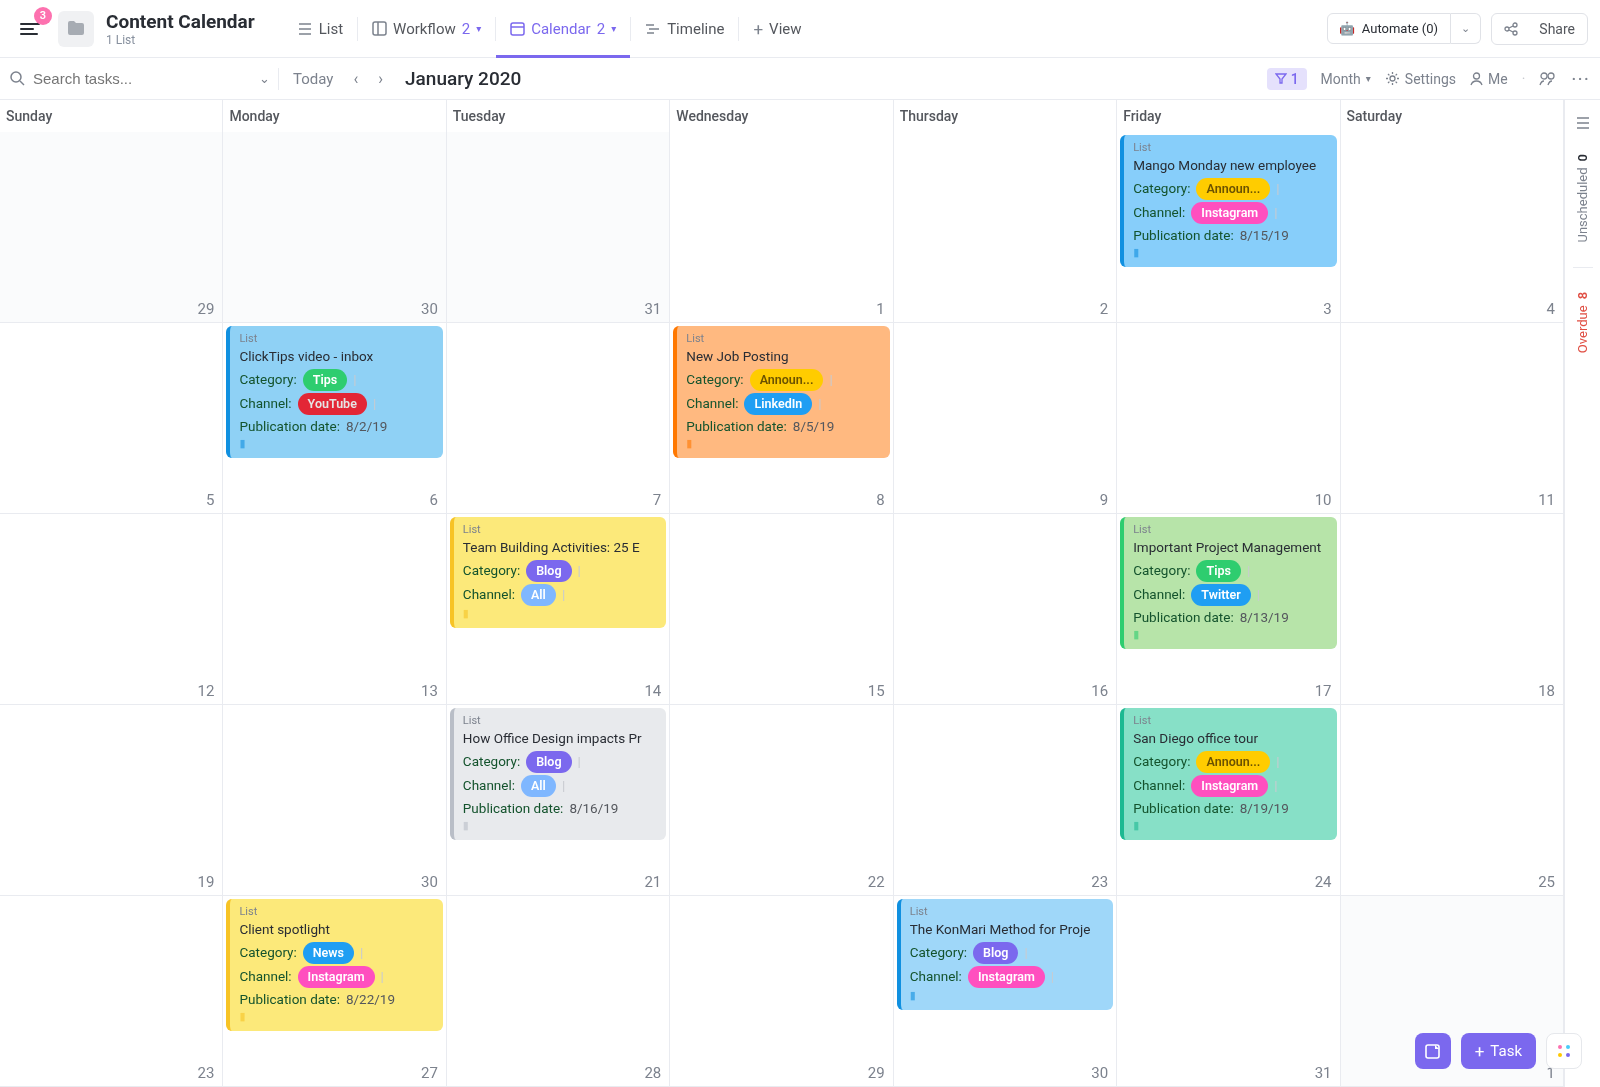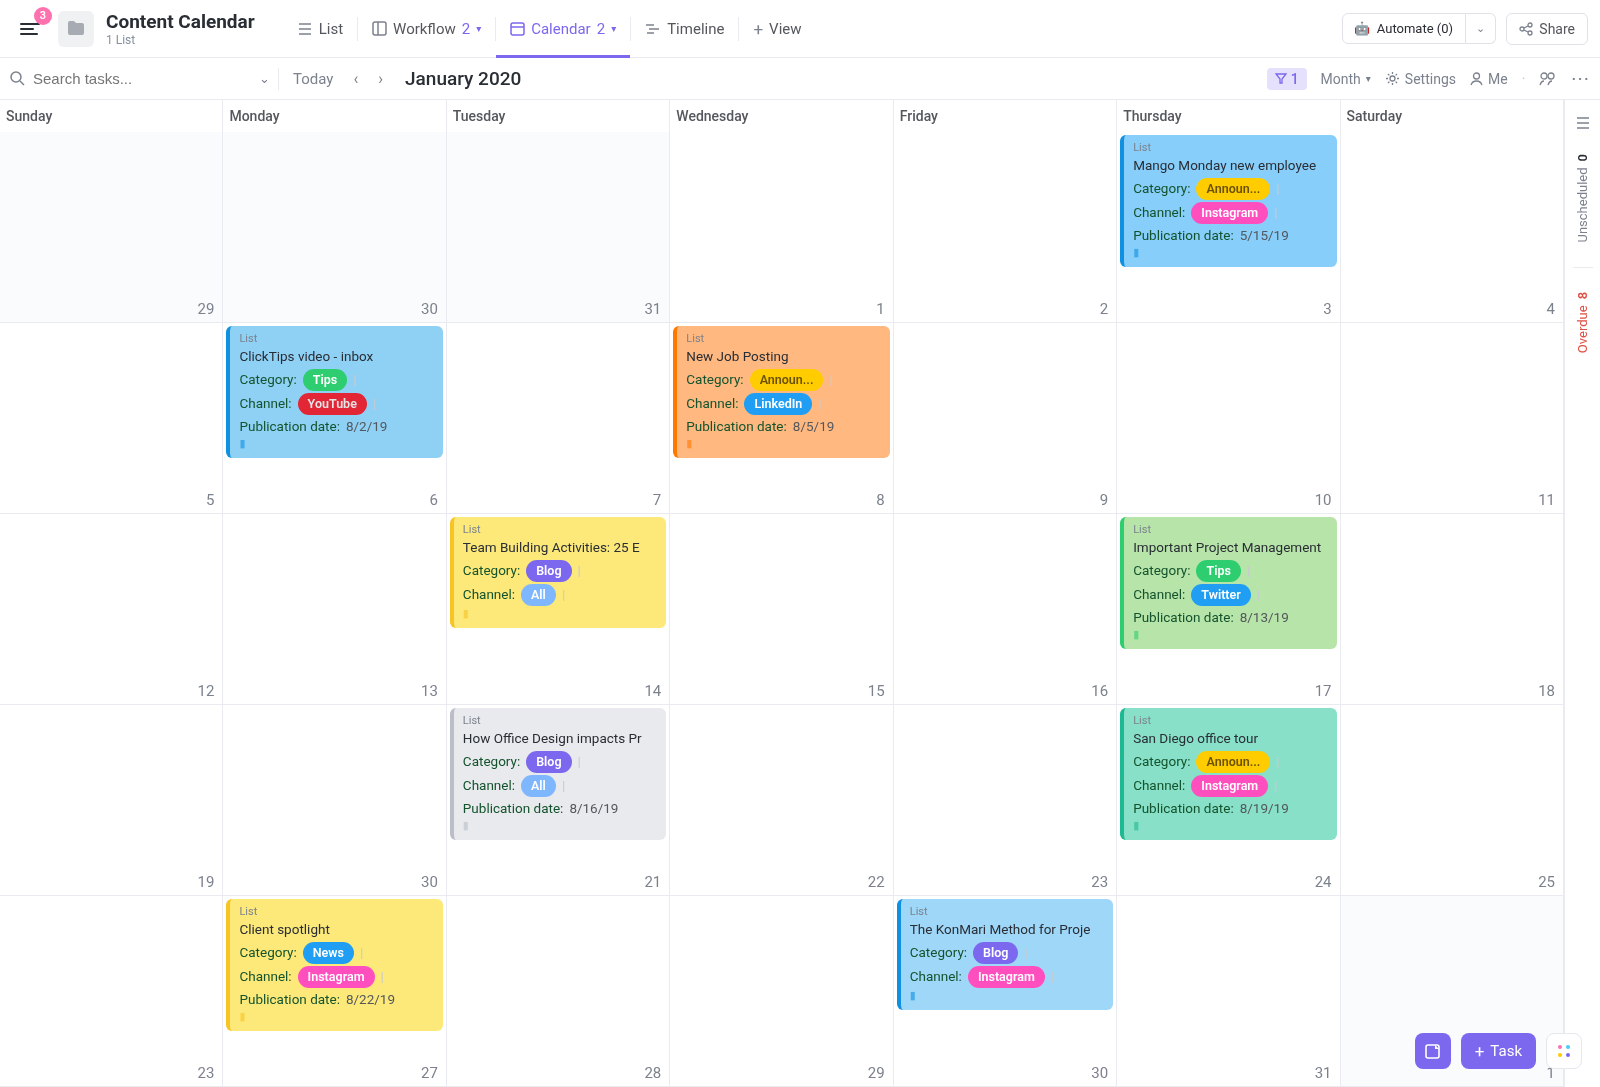--- a/index.html
+++ b/index.html
@@ -17,21 +17,21 @@
 .title-block h1{font-size:19px;font-weight:700;color:#292d34;}
 .title-block .sub{font-size:12px;color:#87909e;}
 .views{display:flex;align-items:center;margin-left:24px;height:58px;}
 .view-item{display:flex;align-items:center;gap:6px;padding:0 14px;height:58px;color:#54575d;cursor:pointer;font-size:15px;position:relative;}
 .view-item.active{color:#7b68ee;}
 .view-item.active::after{content:"";position:absolute;bottom:0;left:0;right:0;height:3px;background:#7b68ee;}
 .view-count{color:#7b68ee;font-size:15px;}
 .chev-d{font-size:10px;color:#7b68ee;}
 .vdiv{width:1px;height:24px;background:#e9ebf0;}
 .top-right{margin-left:auto;display:flex;gap:10px;align-items:center;}
-.btn-out{border:1px solid #e0e2e7;border-radius:6px;padding:7px 12px;display:flex;align-items:center;gap:6px;cursor:pointer;color:#54575d;font-size:14px;}
+.btn-out{border:1px solid #e0e2e7;border-radius:6px;padding:7px 12px;display:flex;align-items:center;gap:21px;cursor:pointer;color:#54575d;font-size:14px;}
 .btn-split{display:flex;}
 .btn-split .l{border:1px solid #e0e2e7;border-radius:6px 0 0 6px;padding:7px 12px;display:flex;align-items:center;gap:6px;}
 .btn-split .r{border:1px solid #e0e2e7;border-left:none;border-radius:0 6px 6px 0;padding:7px 10px;display:flex;align-items:center;}
 .toolbar{display:flex;align-items:center;height:42px;border-bottom:1px solid #e9ebf0;padding:0 10px;gap:8px;justify-content:flex-end;}
 .search-wrap{display:flex;align-items:center;gap:8px;flex:0 0 260px;}
 .search-in{border:none;outline:none;font-size:15px;color:#7c828d;flex:1;}
 .tbdiv{width:1px;height:22px;background:#e9ebf0;}
 .today-btn{color:#7c828d;font-size:15px;cursor:pointer;padding:0 6px;}
 .nav-arrow{color:#7c828d;cursor:pointer;padding:0 6px;font-size:16px;}
 .month-label{font-size:19px;font-weight:500;margin-left:8px;}
@@ -207,22 +207,22 @@
   </div>
 </div>
 
 <div class="cal-wrap">
   <div class="cal-main">
     <div class="dow-row" id="dow">
         <div class="dow-cell">Sunday</div>
         <div class="dow-cell">Monday</div>
         <div class="dow-cell">Tuesday</div>
         <div class="dow-cell">Wednesday</div>
+        <div class="dow-cell">Thursday</div>
         <div class="dow-cell">Friday</div>
-        <div class="dow-cell">Thursday</div>
         <div class="dow-cell">Saturday</div>
       </div>
     <div class="grid" id="grid">
         <div class="cell other">
           <div class="date-num">29</div>
         </div>
         <div class="cell other">
           <div class="date-num">30</div>
         </div>
         <div class="cell other">
@@ -243,21 +243,21 @@
               <span class="tag" style="background: rgb(255, 204, 0); color: rgb(107, 82, 0);">Announ...</span>
               <span class="pipe">|</span>
             </div>
             <div class="row">
               <span class="k">Channel:</span>
               <span class="tag" style="background: rgb(255, 79, 191); color: rgb(255, 255, 255);">Instagram</span>
               <span class="pipe">|</span>
             </div>
             <div class="row">
               <span class="k">Publication date:</span>
-              <span class="v">5/15/19</span>
+              <span class="v">8/15/19</span>
             </div>
             <div class="flag" style="color: rgb(16, 144, 224); opacity: 0.6;">▮</div>
           </div>
           <div class="date-num">3</div>
         </div>
         <div class="cell">
           <div class="date-num">4</div>
         </div>
         <div class="cell">
           <div class="date-num">5</div>

